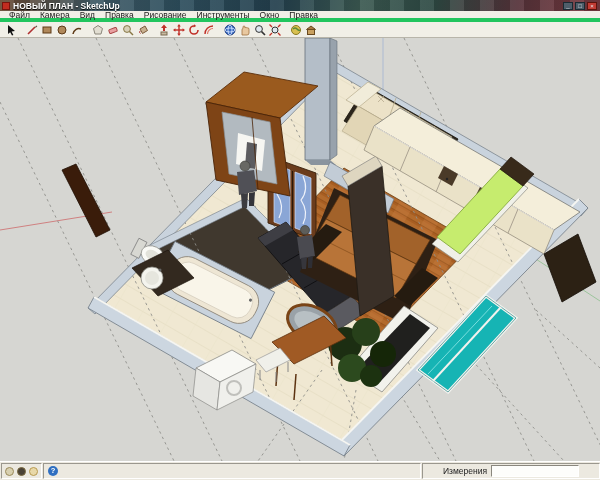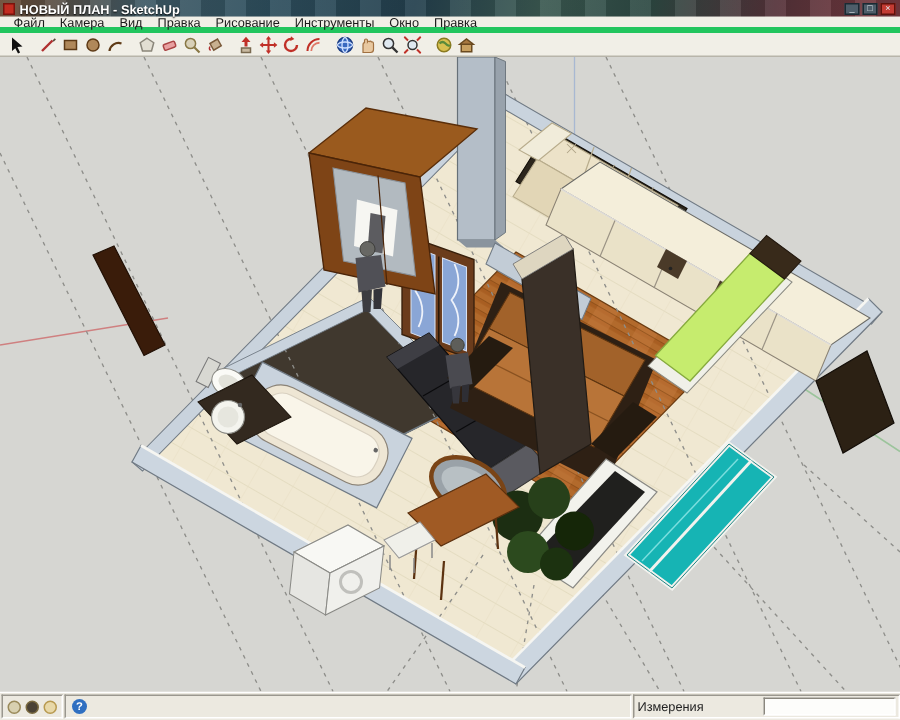--- a/index.html
+++ b/index.html
@@ -28,21 +28,21 @@
   .statusbar{height:19px;background:#ece9e0;border-top:1px solid #fff;display:flex;align-items:stretch;font-size:8.5px;}
   .seg{border:1px solid;border-color:#9a978e #fff #fff #9a978e;display:flex;align-items:center;margin:1px 0 1px 1px;background:#ece9e0;}
   .seg.icons{padding:0 3px;gap:3px;}
   .stcirc{width:9px;height:9px;border-radius:50%;}
   .c1{background:#d8d0b0;border:1.5px solid #9a8a5a;}
   .c2{background:#4a4236;border:1.5px solid #7a6a40;}
   .c3{background:#e8d8a8;border:1.5px solid #b89a50;}
   .seg.main{flex:1;padding:0 4px;gap:4px;overflow:hidden;}
   .helpico{width:10px;height:10px;border-radius:50%;background:#2f6fc1;color:#fff;font-size:7.5px;font-weight:bold;line-height:10px;text-align:center;flex:0 0 auto;}
   .helptext{color:#222;white-space:nowrap;}
-  .seg.meas{width:178px;padding:0 2px;gap:4px;justify-content:space-between;}
+  .seg.meas{width:178px;padding:0 2px;gap:4px;justify-content:center;}
   .meas-label{color:#222;white-space:nowrap;}
   .meas-input{width:88px;height:12px;border:1px solid;border-color:#8a877e #fff #fff #8a877e;background:#fdfdfb;font-size:8px;padding:0 2px;}
 </style>
 </head>
 <body>
 
 <div class="app">
 
   <div class="titlebar">
     <div class="app-ico"></div>

